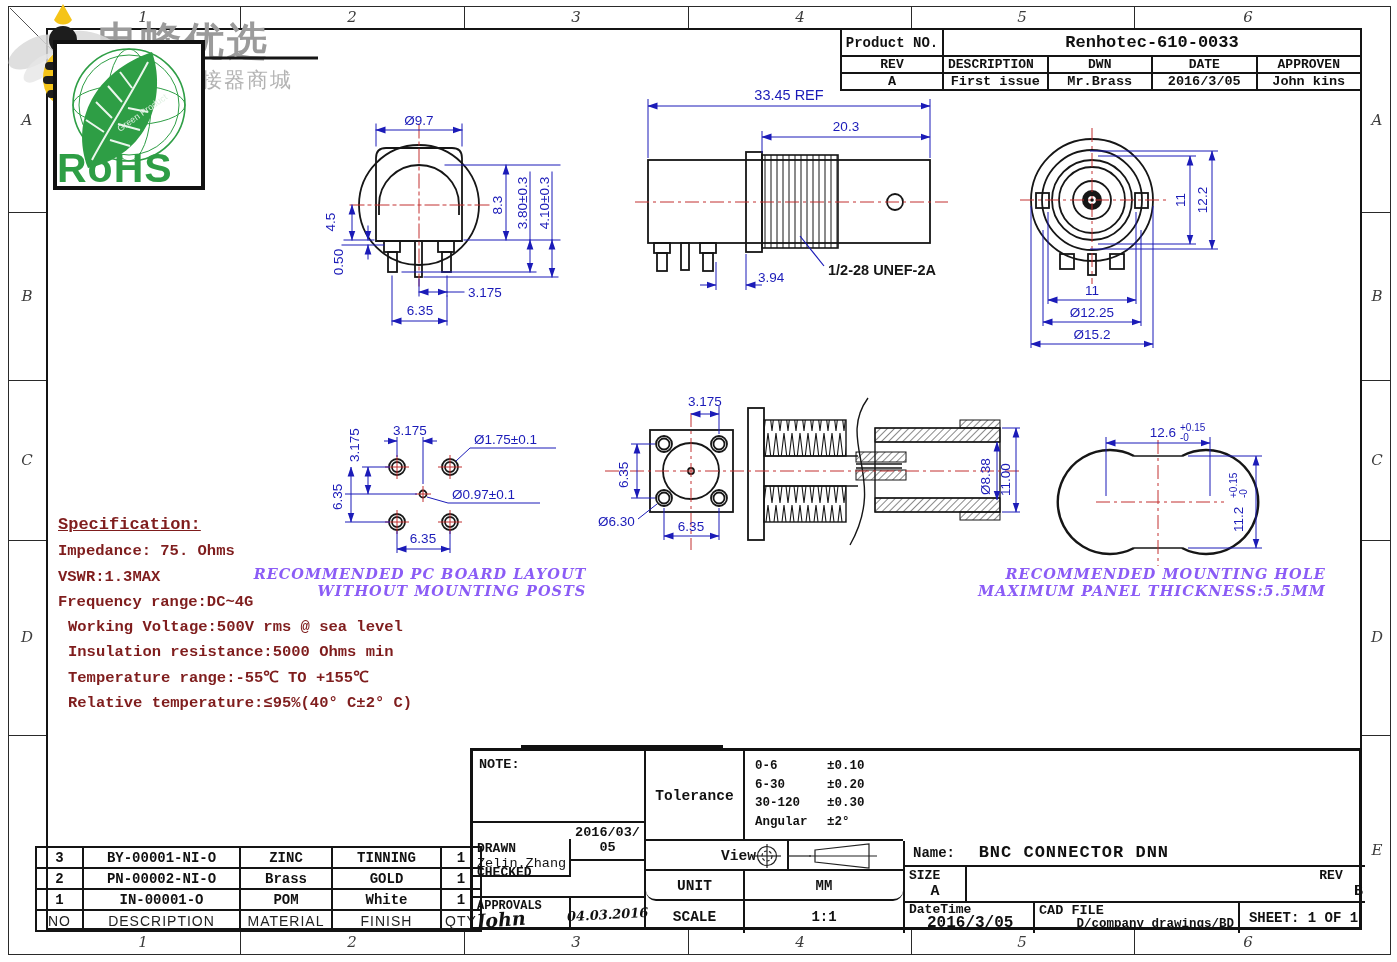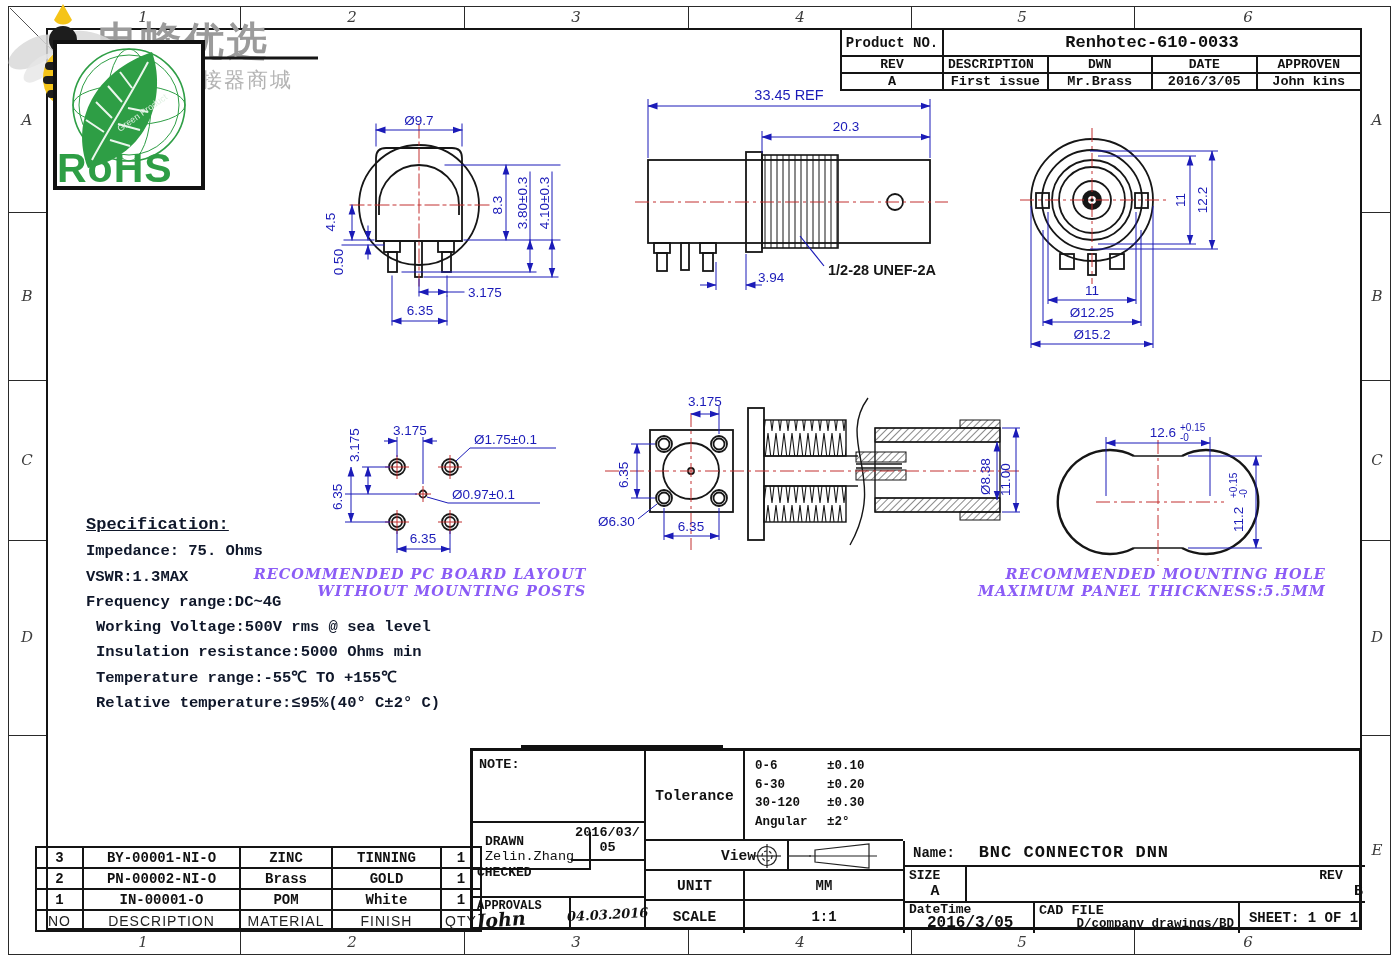--- a/index.html
+++ b/index.html
@@ -16,21 +16,21 @@
   .blktxt{fill:#161616;font-size:14.5px;font-weight:bold;}
   .cap{position:absolute;font:bold italic 14.5px "DejaVu Serif",serif;color:#8b5cf6;
        text-align:right;letter-spacing:1px;white-space:nowrap;transform:translateX(-50%);}
   
   .brand{position:absolute;left:98px;top:14px;font-family:"DejaVu Sans",sans-serif;
          font-size:40px;font-weight:bold;color:#9b9b9b;letter-spacing:3px;}
   .brand-sub{position:absolute;left:132px;top:66px;font-family:"DejaVu Sans",sans-serif;
          font-size:21px;color:#b3b3b3;letter-spacing:2px;}
   
   .spec{position:absolute;left:58px;top:512px;font-family:"Liberation Mono",monospace;
-        font-weight:bold;font-size:15.5px;line-height:25.3px;color:#0f172a;white-space:nowrap;margin-left:28px;}
+        font-weight:bold;font-size:15.5px;line-height:25.3px;color:#7f1d1d;white-space:nowrap;}
   .spec .title{font-size:17px;text-decoration:underline;margin-bottom:2px;}
   .spec .ind{padding-left:10px;}
   
   table{border-collapse:collapse;}
   .revtbl{position:absolute;left:840px;top:28px;width:522px;table-layout:fixed;
           font-family:"Liberation Mono",monospace;font-weight:bold;color:#111;}
   .revtbl td{border:2px solid #141414;text-align:center;padding:0;overflow:hidden;white-space:nowrap;}
   .bomtbl{position:absolute;left:35px;top:846px;width:435px;table-layout:fixed;
           font-family:"Liberation Mono",monospace;color:#111;}
   .bomtbl td{border:2px solid #141414;text-align:center;height:19px;font-weight:bold;font-size:14px;
@@ -493,21 +493,21 @@
   </tbody>
     </table>
 
   <div class="tb">
 
     <div class="abs" style="left:48px;top:-6px;width:202px;height:5px;background:#111;"></div>
 
     <div class="cell bb br" style="left:0;top:0;width:173px;height:72px;padding:4px 6px;">
       <span class="lab" style="font-size:13.5px;">NOTE:</span>
     </div>
-    <div class="cell bb br" style="left:0;top:81px;width:118px;height:38px;padding:2px 12px;">
+    <div class="cell bb br" style="left:0;top:88px;width:98px;height:38px;padding:2px 4px;">
       <div class="lab">DRAWN</div>
       <div style="font-size:13.5px;font-weight:normal;">Zelin.Zhang</div>
     </div>
     <div class="cell bb br" style="left:98px;top:72px;width:75px;height:38px;text-align:center;font-weight:bold;font-size:13.5px;padding-top:2px;">
       <div>2016/03/</div>
       <div>05</div>
     </div>
     <div class="cell bb br" style="left:0;top:110px;width:173px;height:37px;padding:2px 4px;">
       <span class="lab">CHECKED</span>
     </div>
@@ -537,21 +537,21 @@
             <circle cx="18" cy="13" r="5" stroke-dasharray="3 2"></circle>
             <line x1="4" y1="13" x2="32" y2="13"></line>
               <line x1="18" y1="1" x2="18" y2="25"></line>
             <line x1="38" y1="13" x2="62" y2="13"></line>
             <path d="M66,7 L120,1 L120,25 L66,19 Z"></path>
             <line x1="60" y1="13" x2="128" y2="13"></line>
           </g>
         </svg>
       </div>
     </div>
-    <div class="cell bb" style="left:173px;top:120px;width:257px;height:30px;">
+    <div class="cell bb" style="left:173px;top:120px;width:257px;height:30px;border-radius:10px;">
       <div class="cell br ctr" style="left:0;top:0;width:99px;height:30px;font-weight:bold;font-size:14.5px;">UNIT</div>
       <div class="cell ctr" style="left:99px;top:0;width:158px;height:30px;font-weight:bold;font-size:14px;">MM</div>
     </div>
     <div class="cell" style="left:173px;top:150px;width:257px;height:32px;">
       <div class="cell br ctr" style="left:0;top:0;width:99px;height:32px;font-weight:bold;font-size:14.5px;">SCALE</div>
       <div class="cell ctr" style="left:99px;top:0;width:158px;height:32px;font-weight:bold;font-size:14px;">1:1</div>
     </div>
 
     <div class="cell bb bl" style="left:430px;top:90px;width:462px;height:26px;padding:2px 8px;white-space:nowrap;">
       <span style="font-weight:bold;font-size:14px;">Name:</span>

